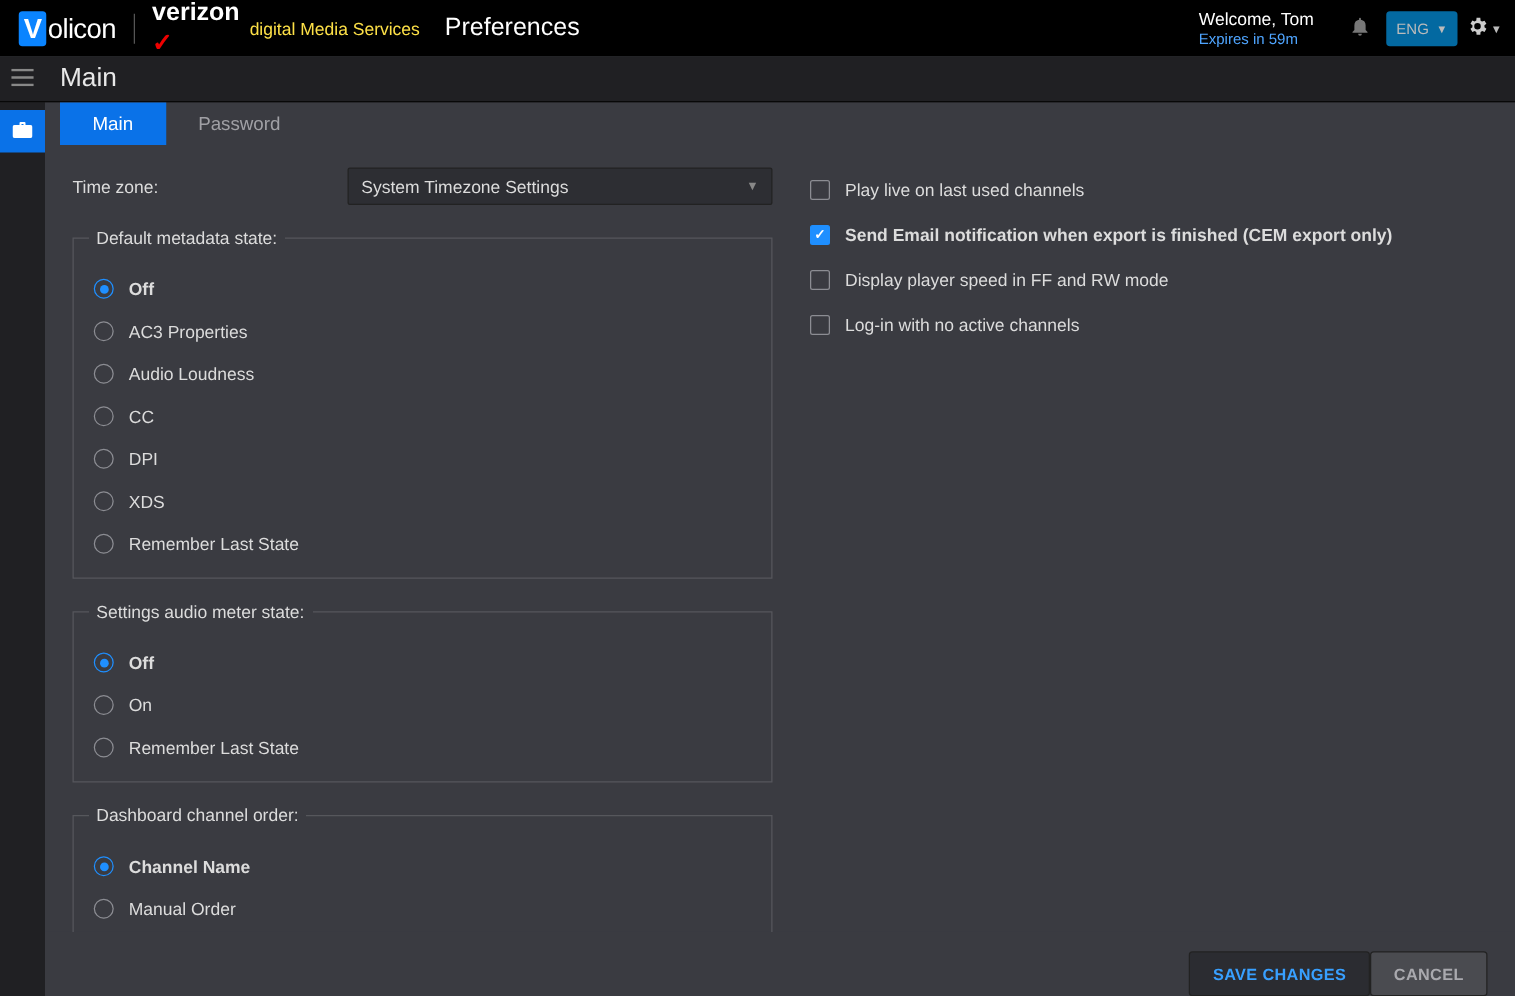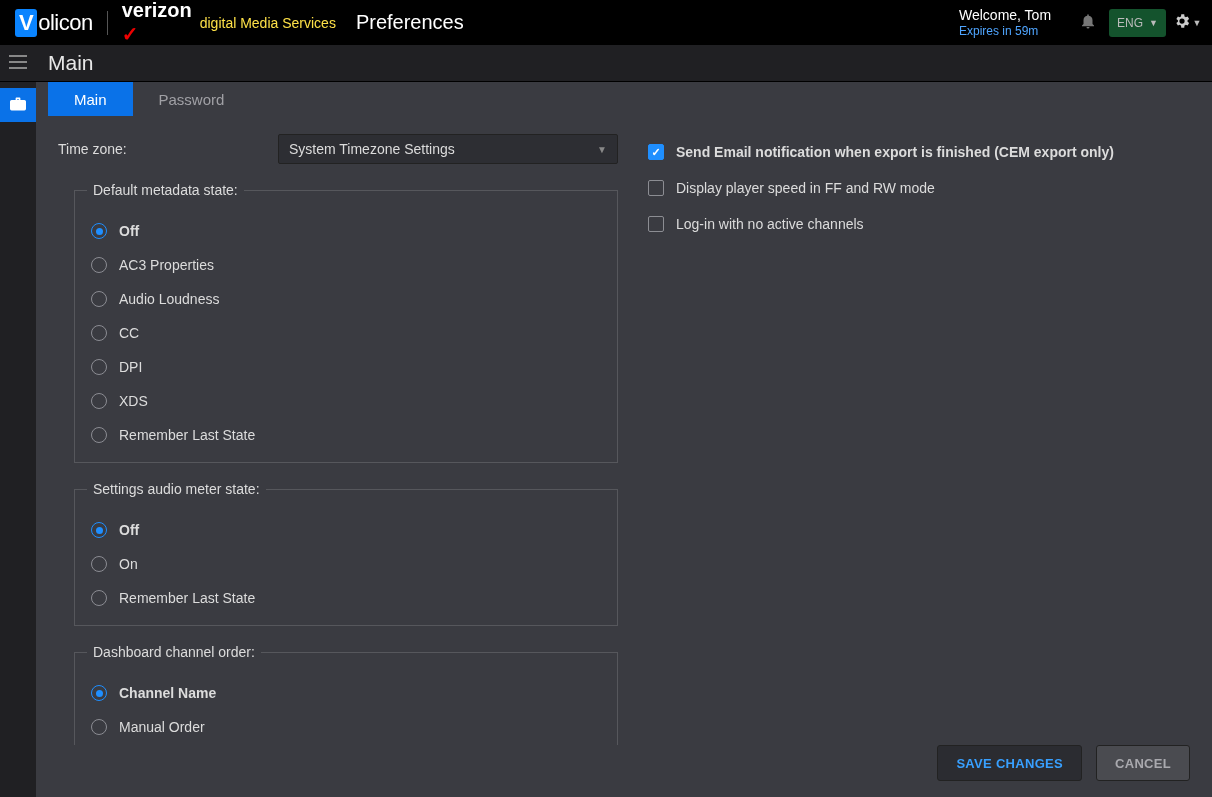--- a/index.html
+++ b/index.html
@@ -47,21 +47,21 @@
   .top-spacer{flex:1;}
   .welcome-block{display:flex;flex-direction:column;align-items:flex-start;line-height:1.2;margin-right:16px;}
   .welcome-line{font-size:14px;}
   .expires{font-size:12px;color:var(--accent-text);}
   .top-btn{
     display:flex;align-items:center;justify-content:center;height:30px;
     margin-left:6px;color:#bbb;cursor:pointer;
   }
   .bell{width:30px;}
   .lang-sel{
-    background:#14532d;padding:0 8px;border-radius:3px;font-size:12px;
+    background:#0369a1;padding:0 8px;border-radius:3px;font-size:12px;
     height:28px;display:flex;align-items:center;gap:6px;
   }
   .gear{width:30px;}
   .caret-down{font-size:9px;}
 
   
   .subbar{
     height:36px;background:var(--bg-header);display:flex;align-items:center;
     border-bottom:1px solid #000;
   }
@@ -110,21 +110,21 @@
   .form-row{display:flex;align-items:center;margin-bottom:18px;}
   .form-label{width:220px;color:var(--text-main);}
   .select-box{
     flex:1;max-width:330px;height:28px;background:var(--bg-input);
     border:1px solid #222;border-radius:2px;display:flex;align-items:center;
     padding:0 10px;color:var(--text-main);cursor:pointer;position:relative;gap:16px;
   }
   .select-box .sel-caret{margin-left:auto;font-size:10px;color:#888;}
 
   fieldset.group{
-    border:1px solid var(--border);margin:0 0 18px 16px;padding:16px 12px 10px 12px;
+    border:1px solid var(--border);margin:0 0 18px 0;padding:16px 12px 10px 12px;
   }
   fieldset.group legend{
     padding:0 6px;color:var(--text-main);font-size:14px;
   }
   .radio-row,.check-row{
     display:flex;align-items:center;padding:9px 0 9px 4px;cursor:pointer;
   }
   .radio{
     width:14px;height:14px;border:1.5px solid #8c8d93;border-radius:50%;
     margin-right:12px;display:flex;align-items:center;justify-content:center;flex-shrink:0;
@@ -141,22 +141,22 @@
   .check.checked::after{
     content:"✓";color:#fff;font-size:11px;line-height:1;font-weight:700;
   }
   .opt-label{color:var(--text-main);}
   .radio-row.checked .opt-label,.check-row.checked .opt-label{font-weight:600;}
 
   .col-right .check-row{padding:10px 0;}
 
   
   .footer{
-    height:52px;background:var(--bg-main);display:flex;align-items:flex-start;
-    justify-content:flex-end;padding:0 22px;gap:14px;
+    height:52px;background:var(--bg-main);display:flex;align-items:flex-end;
+    justify-content:flex-end;padding:0 22px;
   }
   .btn{
     height:34px;padding:0 18px;border-radius:3px;border:1px solid #222;
     display:flex;align-items:center;font-size:13px;font-weight:600;letter-spacing:.3px;
     cursor:pointer;
   }
   .btn-save{background:#2b2c31;color:var(--footer-btn);}
   .btn-cancel{background:#4a4b50;color:#a9a9ae;}
 </style>
 </head>
@@ -308,20 +308,24 @@
                 </div>
                 <div class="radio-row">
                   <span class="radio"></span>
                   <span class="opt-label">Manual Order</span>
                 </div>
               </div>
           </fieldset>
         </div>
 
         <div class="col col-right" id="right-checks">
+            <div class="check-row">
+              <span class="check"></span>
+              <span class="opt-label">Play live on last used channels</span>
+            </div>
             <div class="check-row checked">
               <span class="check checked"></span>
               <span class="opt-label">Send Email notification when export is finished (CEM export only)</span>
             </div>
             <div class="check-row">
               <span class="check"></span>
               <span class="opt-label">Display player speed in FF and RW mode</span>
             </div>
             <div class="check-row">
               <span class="check"></span>

